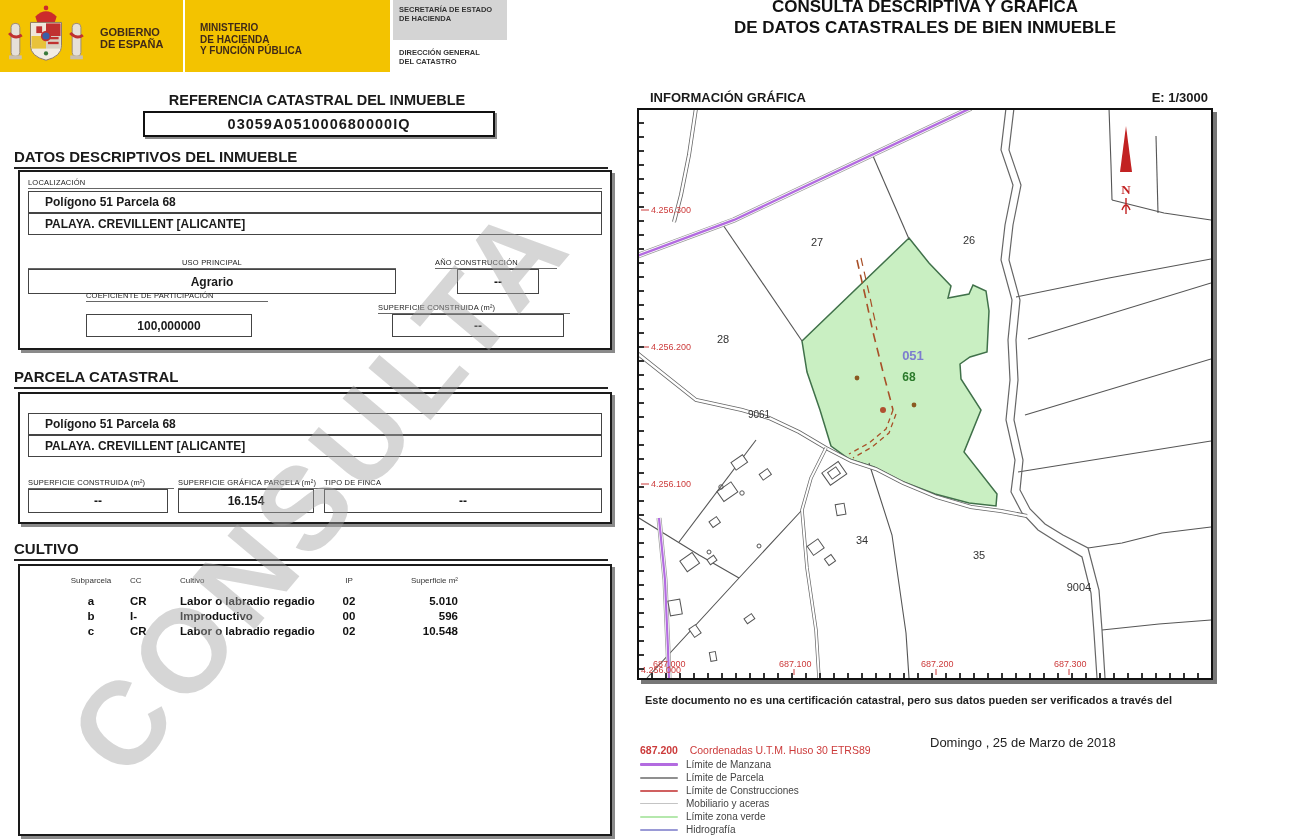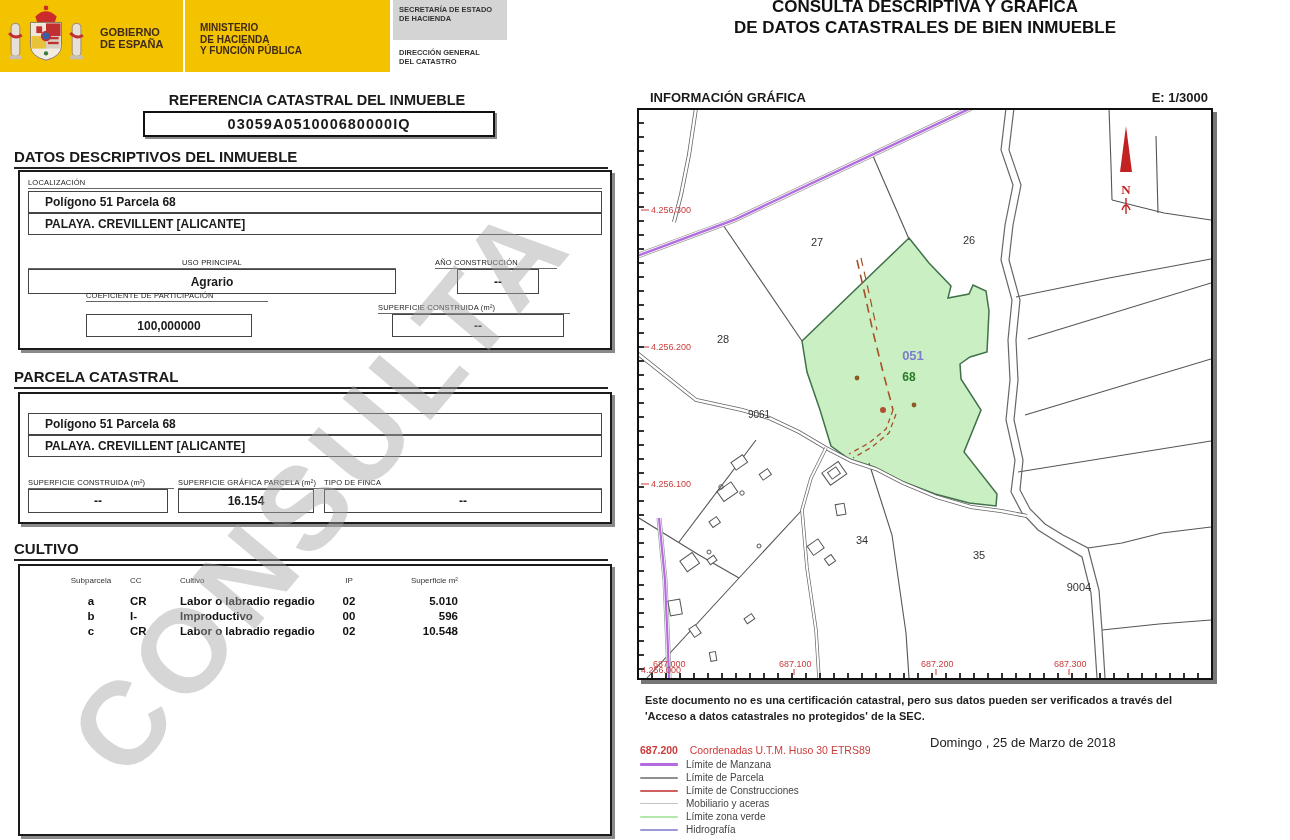--- a/index.html
+++ b/index.html
@@ -305,21 +305,20 @@
         <text x="487" y="84" text-anchor="middle" font-size="13" font-weight="bold" fill="#c22222" font-family="Liberation Serif, serif">N</text>
         <path d="M483,100 Q487,90 491,100 M487,88 L487,104" stroke="#c22222" stroke-width="1.4" fill="none"></path>
       </g>
     </svg>
     <div class="abs ticks-left"></div>
     <div class="abs ticks-bottom"></div>
   </div>
 
   <div class="abs disclaimer">
     <div>Este documento no es una certificación catastral, pero sus datos pueden ser verificados a través del</div>
-    <div>'Acceso a datos catastrales no protegidos' de la SEC.</div>
   </div>
 
   <div class="abs date-line">Domingo , 25 de Marzo de 2018</div>
 
   <div class="abs legend-coords">
     <span class="b">687.200</span>
     &nbsp;&nbsp;
     <span>Coordenadas U.T.M. Huso 30 ETRS89</span>
   </div>
 

